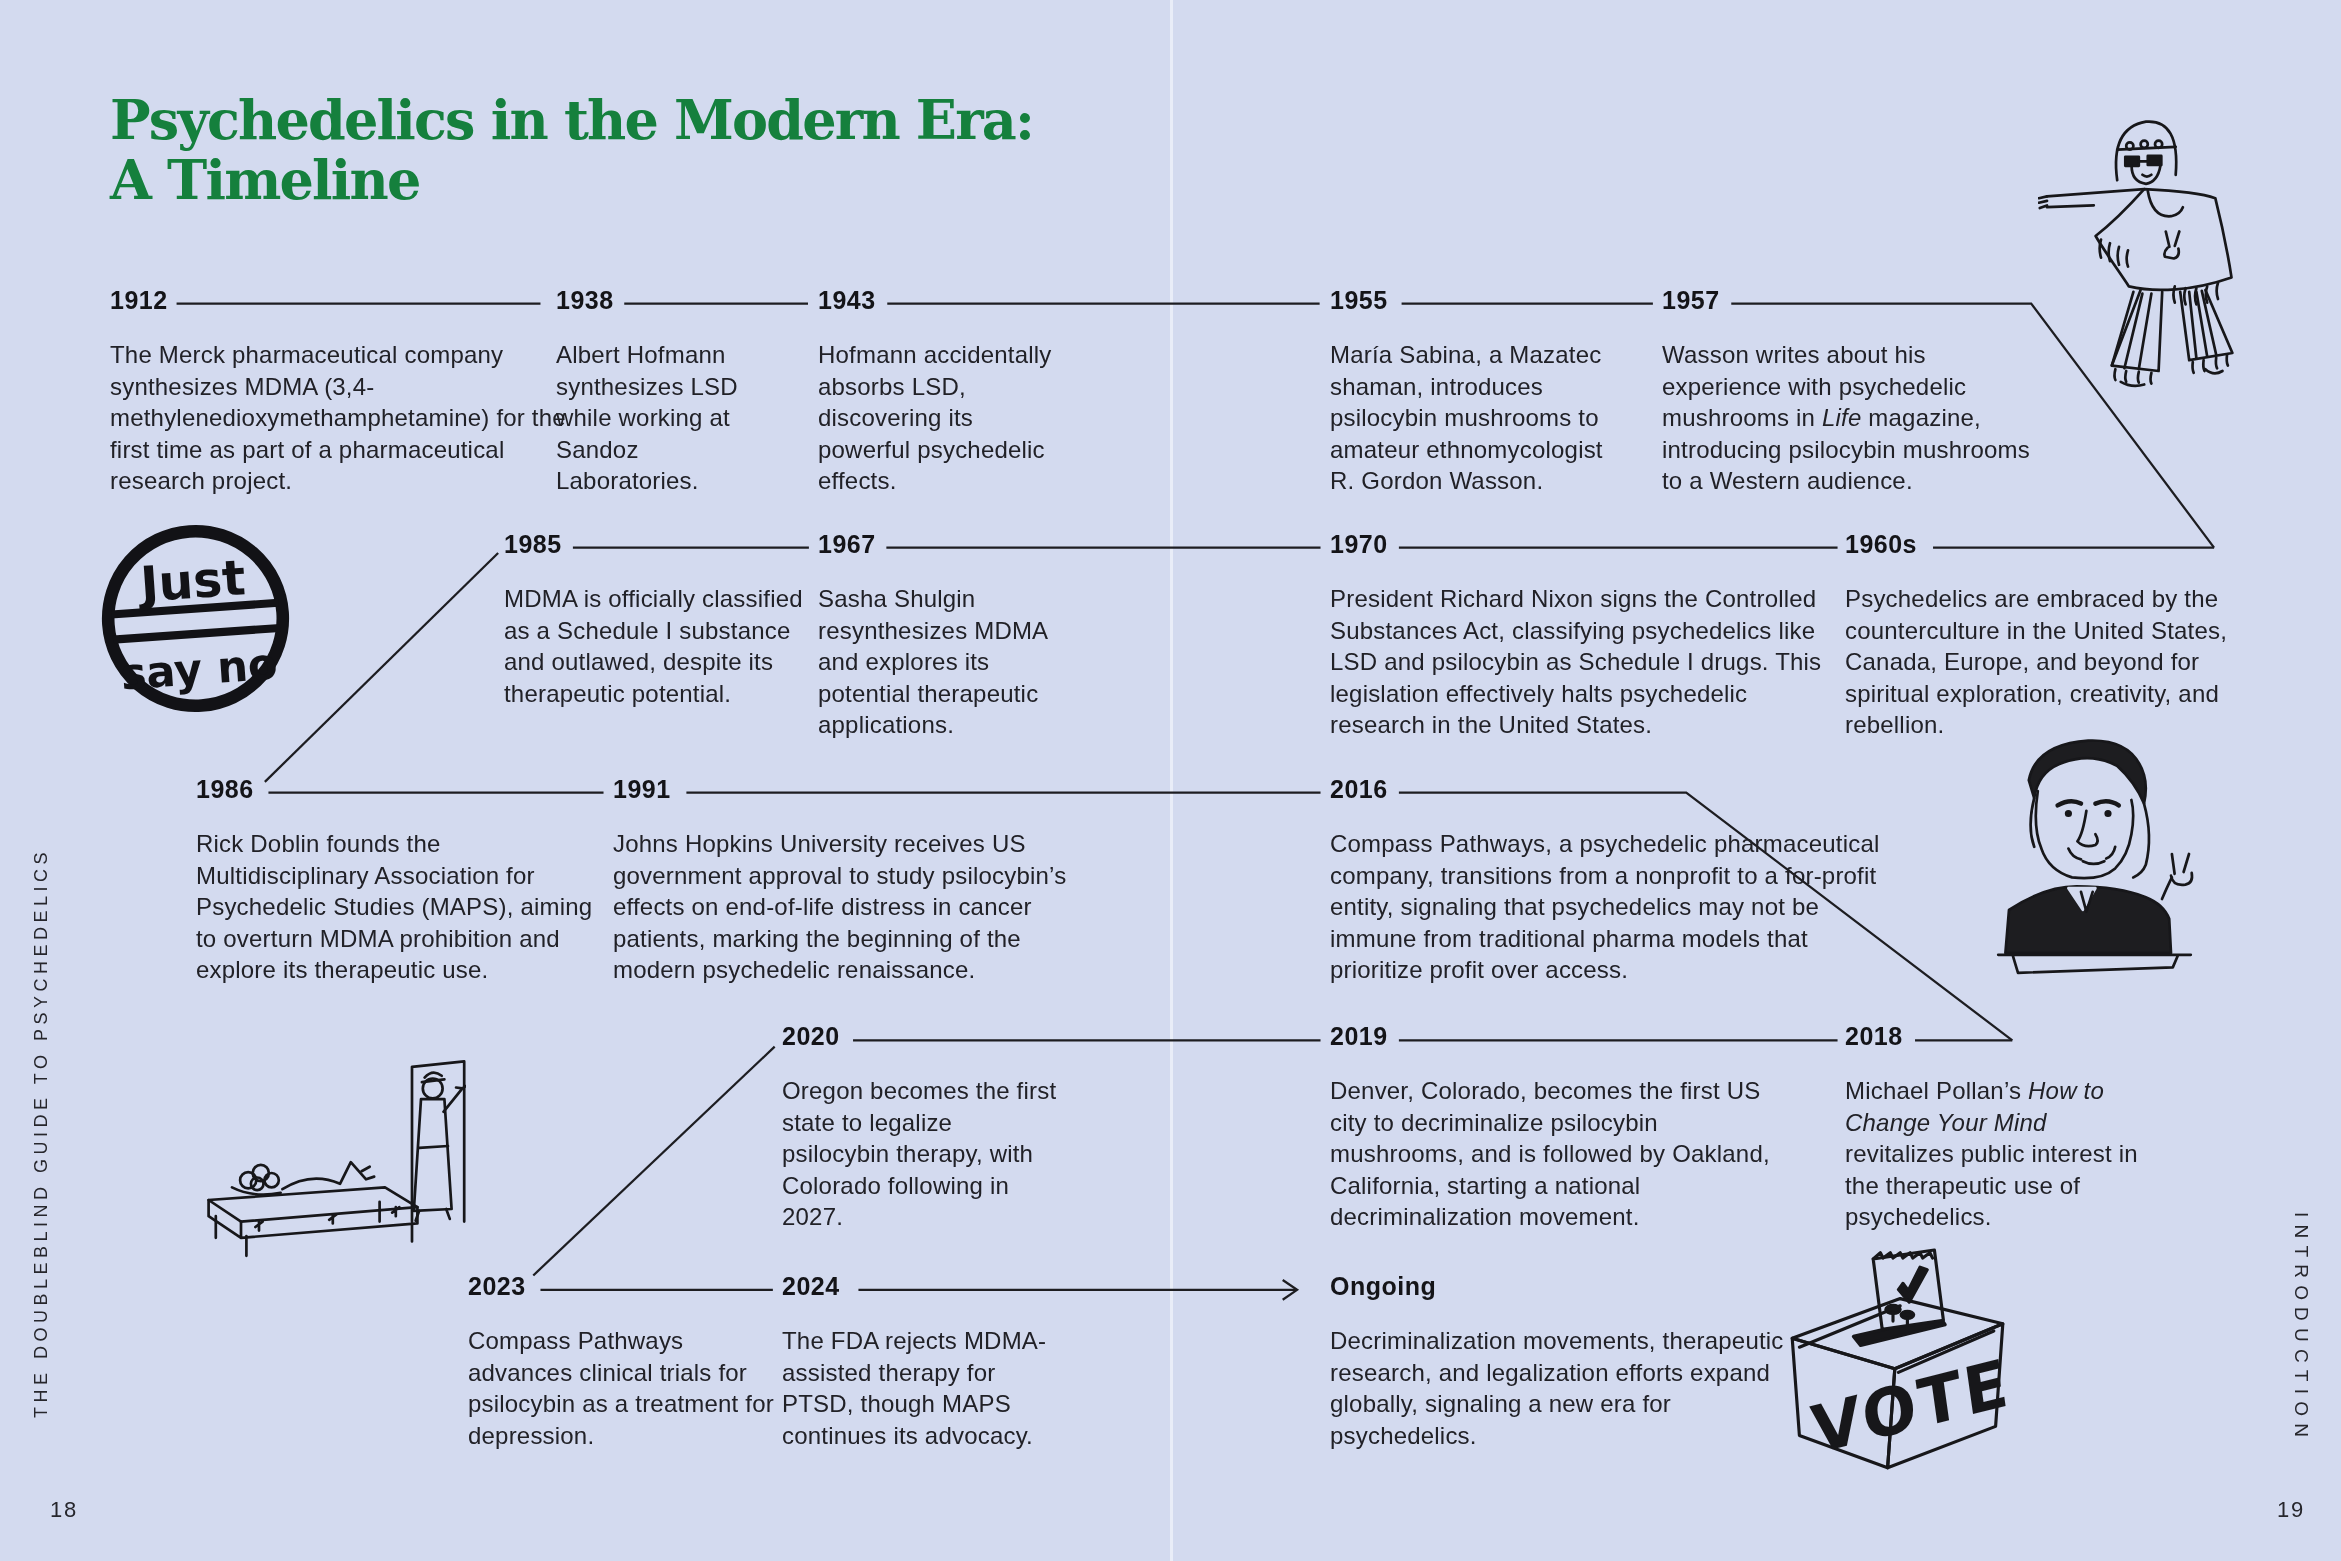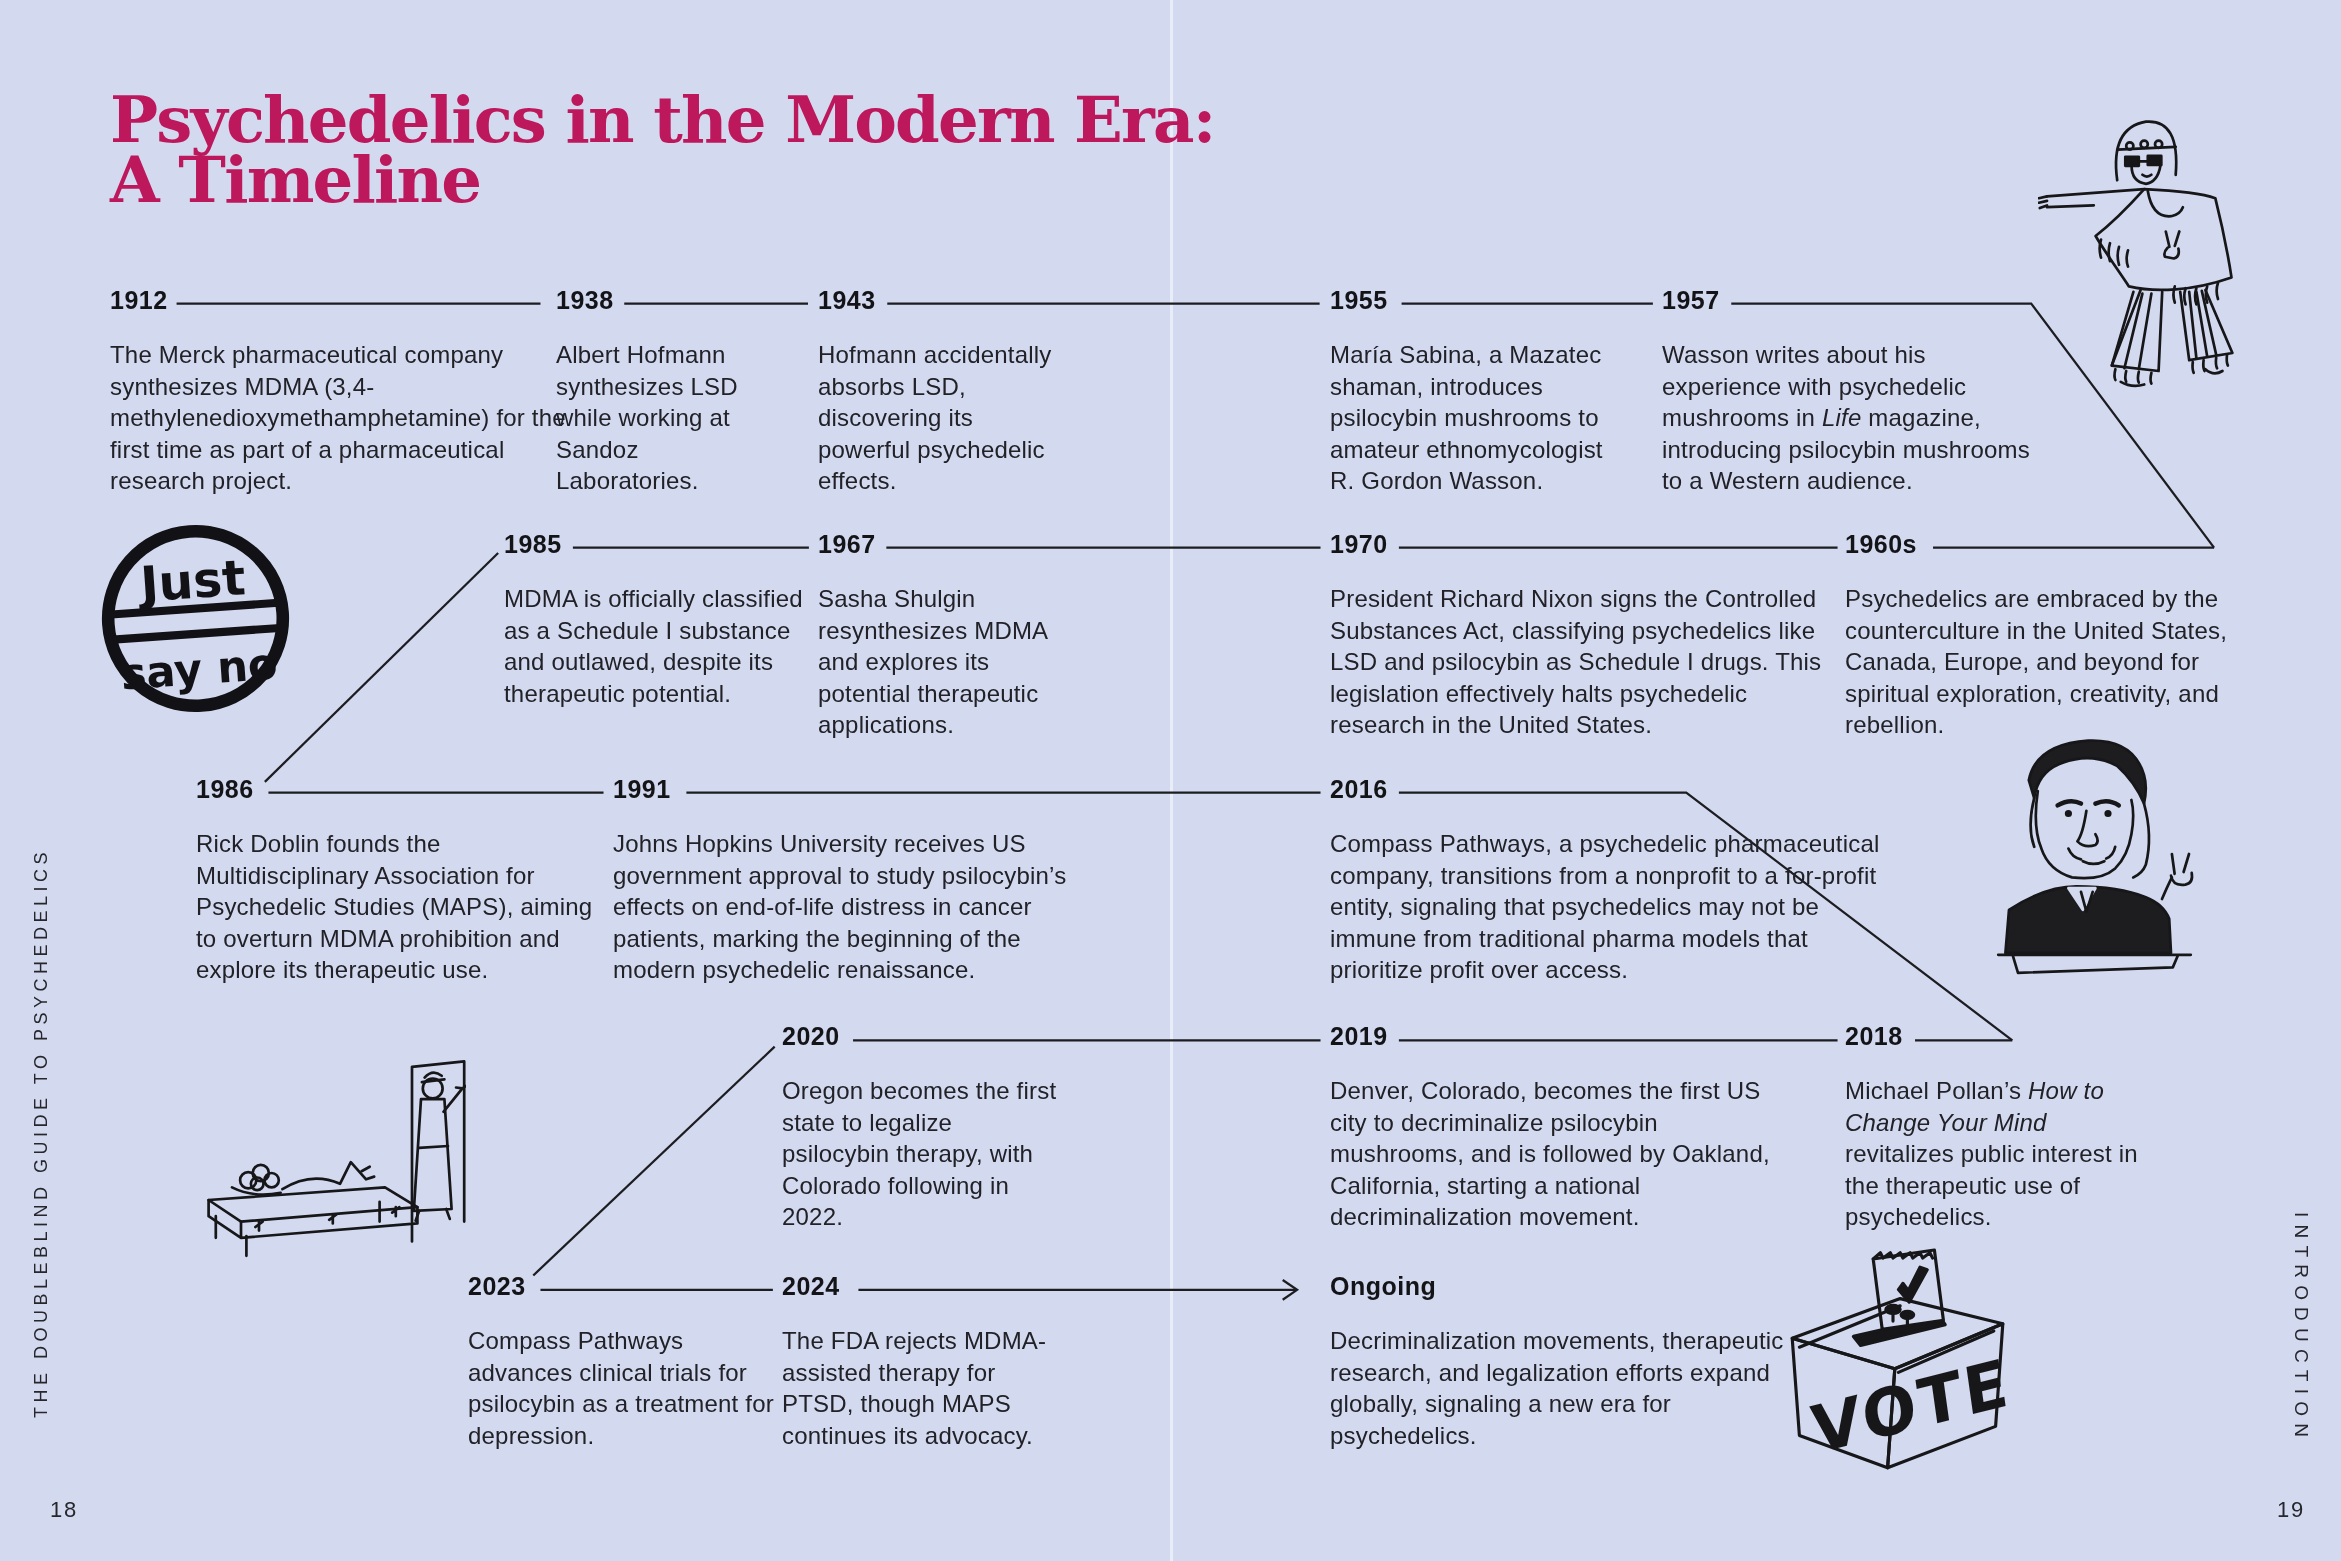--- a/index.html
+++ b/index.html
@@ -11,22 +11,22 @@
     color:#1d1d21;
   }
   .spread { position:absolute; inset:0; }
   .gutter {
     position:absolute; left:1170px; top:0; width:2.7px; height:1561px;
     background:#e9edf8;
   }
   .page-title {
     position:absolute; left:110px; top:90px;
     font-family:"DejaVu Serif", serif;
-    font-weight:700; font-size:64px; line-height:60px;
-    letter-spacing:-1.8px; color:#be185d;
+    font-weight:700; font-size:54px; line-height:60px;
+    letter-spacing:-1.8px; color:#15803d;
   }
   .entry { position:absolute; }
   .entry .year {
     font-size:25px; font-weight:700; letter-spacing:0.5px; color:#141418;
   }
   .entry .body {
     margin-top:24px; font-size:24px; line-height:31.5px; color:#212127;
     letter-spacing:0.2px;
   }
   .entry .body em { font-style:italic;text-align:center; }
@@ -146,21 +146,21 @@
     <p class="body">Johns Hopkins University receives US government approval to study psilocybin’s effects on end-of-life distress in cancer patients, marking the beginning of the modern psychedelic renaissance.</p>
   </div>
 
   <div class="entry" style="left:1330px; top:775px; width:554px">
     <div class="year">2016</div>
     <p class="body">Compass Pathways, a psychedelic pharmaceutical company, transitions from a nonprofit to a for-profit entity, signaling that psychedelics may not be immune from traditional pharma models that prioritize profit over access.</p>
   </div>
 
   <div class="entry" style="left:782px; top:1022px; width:284px">
     <div class="year">2020</div>
-    <p class="body">Oregon becomes the first state to legalize psilocybin therapy, with Colorado following in 2022.</p>
+    <p class="body">Oregon becomes the first state to legalize psilocybin therapy, with Colorado following in 2027.</p>
   </div>
 
   <div class="entry" style="left:1330px; top:1022px; width:441px">
     <div class="year">2019</div>
     <p class="body">Denver, Colorado, becomes the first US city to decriminalize psilocybin mushrooms, and is followed by Oakland, California, starting a national decriminalization movement.</p>
   </div>
 
   <div class="entry" style="left:1845px; top:1022px; width:302px">
     <div class="year">2018</div>
     <p class="body"><span>Michael Pollan’s </span><em>How to Change Your Mind</em><span> revitalizes public interest in the therapeutic use of psychedelics.</span></p>

